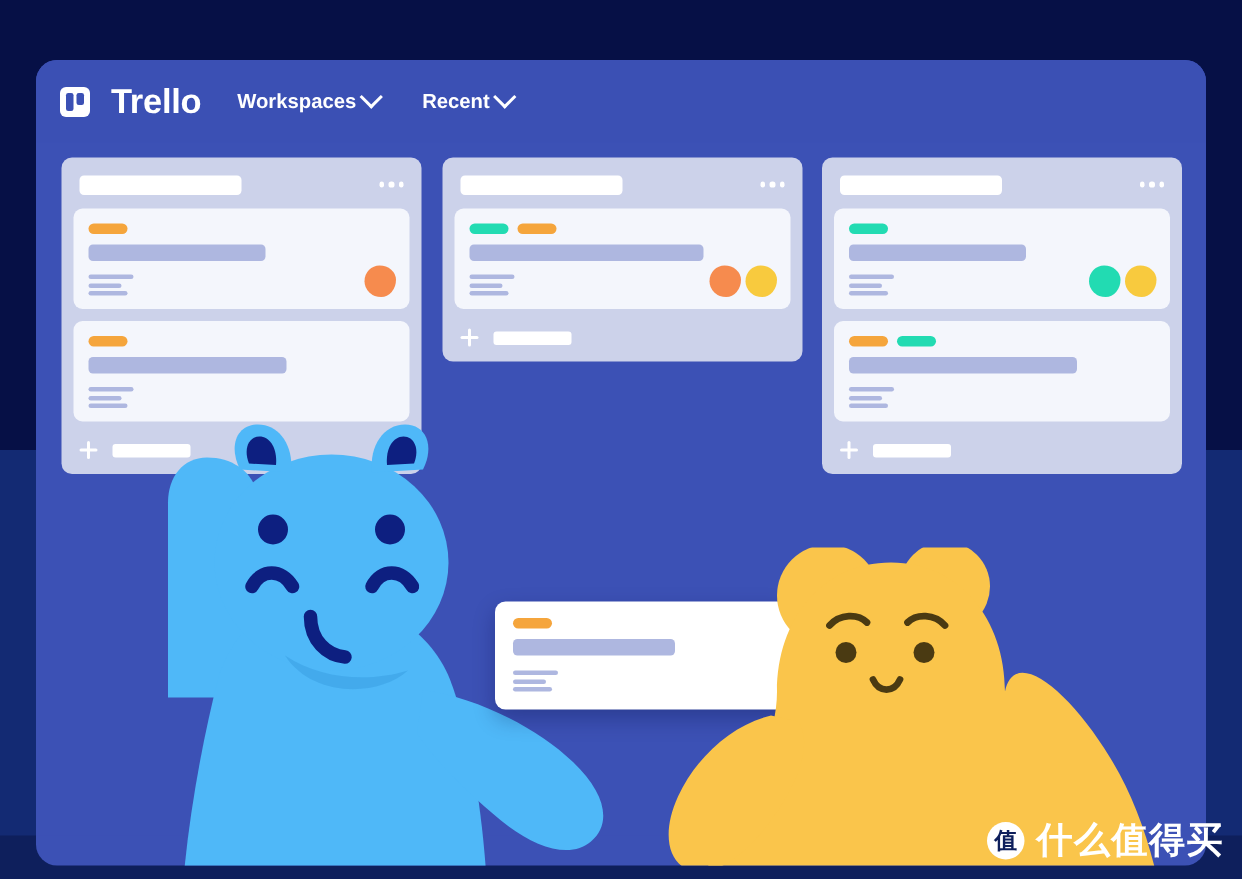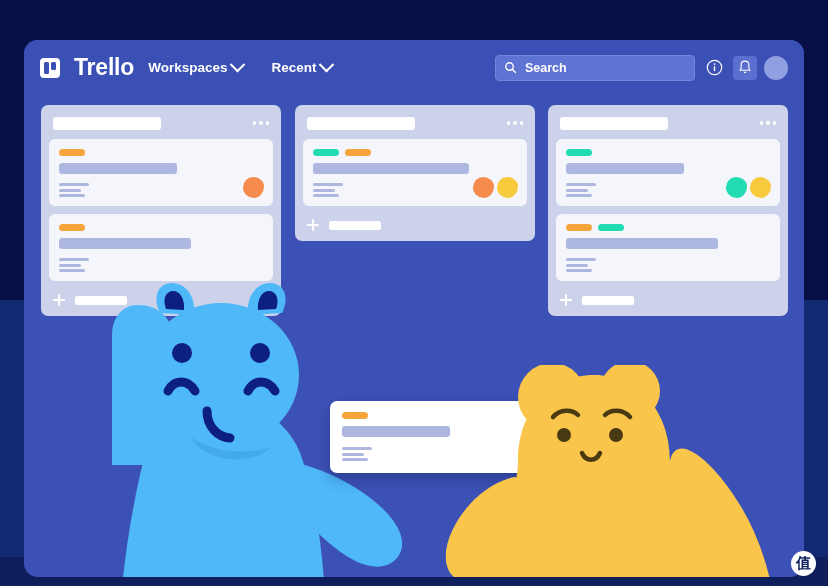--- a/index.html
+++ b/index.html
@@ -96,20 +96,21 @@
     letter-spacing: -0.2px;
     line-height: 1;
   }
   .nav-menu {
     display: flex;
     align-items: center;
     gap: 5px;
     color: #ffffff;
     font-size: 13.5px;
     font-weight: bold;
+    margin-left: 10px;
   }
   .nav-menu + .nav-menu { margin-left: 14px; text-align: right; }
   .chevron {
     display: inline-block;
     width: 9px; height: 9px;
     border-right: 2px solid #ffffff;
     border-bottom: 2px solid #ffffff;
     transform: rotate(45deg) translate(-2px,-2px);
   }
 
@@ -351,47 +352,20 @@
           <span>Workspaces</span>
           <span class="chevron"></span>
         </div>
 
         <div class="nav-menu">
           <span>Recent</span>
           <span class="chevron"></span>
         </div>
       </div>
 
-      <div class="nav-right">
-
-        <div id="search-box">
-          <svg width="13" height="13" viewBox="0 0 16 16">
-            <circle cx="6.8" cy="6.8" r="4.6" fill="none" stroke="#ffffff" stroke-width="1.7"></circle>
-            <line x1="10.4" y1="10.4" x2="14.2" y2="14.2" stroke="#ffffff" stroke-width="1.7" stroke-linecap="round"></line>
-          </svg>
-          <span id="search-placeholder">Search</span>
-        </div>
-
-        <div class="icon-btn">
-          <svg width="17" height="17" viewBox="0 0 18 18">
-            <circle cx="9" cy="9" r="7.6" fill="none" stroke="#ffffff" stroke-width="1.3"></circle>
-            <circle cx="9" cy="5.4" r="0.95" fill="#ffffff"></circle>
-            <rect x="8.25" y="7.5" width="1.5" height="5.4" rx="0.7" fill="#ffffff"></rect>
-          </svg>
-        </div>
-
-        <div class="icon-btn" id="notifications-button">
-          <svg width="14" height="15" viewBox="0 0 16 17">
-            <path d="M8 1.2 C5.3 1.2 3.6 3.1 3.6 5.6 L3.6 9.4 L2.3 11.6 L13.7 11.6 L12.4 9.4 L12.4 5.6 C12.4 3.1 10.7 1.2 8 1.2 Z" fill="none" stroke="#ffffff" stroke-width="1.25" stroke-linejoin="round"></path>
-            <path d="M6.5 13.3 C6.8 14.4 7.3 15 8 15 C8.7 15 9.2 14.4 9.5 13.3 Z" fill="#ffffff"></path>
-          </svg>
-        </div>
-
-        <div id="avatar-button"></div>
-      </div>
     </div>
 
     <div id="board">
 
       <div class="list" id="list-0">
         <div class="list-header">
           <div class="list-title-bar"></div>
           <div class="list-menu-dots">
             <i></i>
               <i></i>
@@ -569,15 +543,16 @@
         <path d="M161 50 C167 44 179 44 186 52" fill="none" stroke="#4a3a12" stroke-width="4.5" stroke-linecap="round"></path>
 
         <path d="M138 88 C142 97 152 97 156 88" fill="none" stroke="#4a3a12" stroke-width="4.5" stroke-linecap="round"></path>
       </svg>
 
     </div>
   </div>
 
   <div id="watermark">
     <div id="watermark-logo">值</div>
+    <div id="watermark-text">什么值得买</div>
   </div>
 
 </div>
 
 </body></html>

